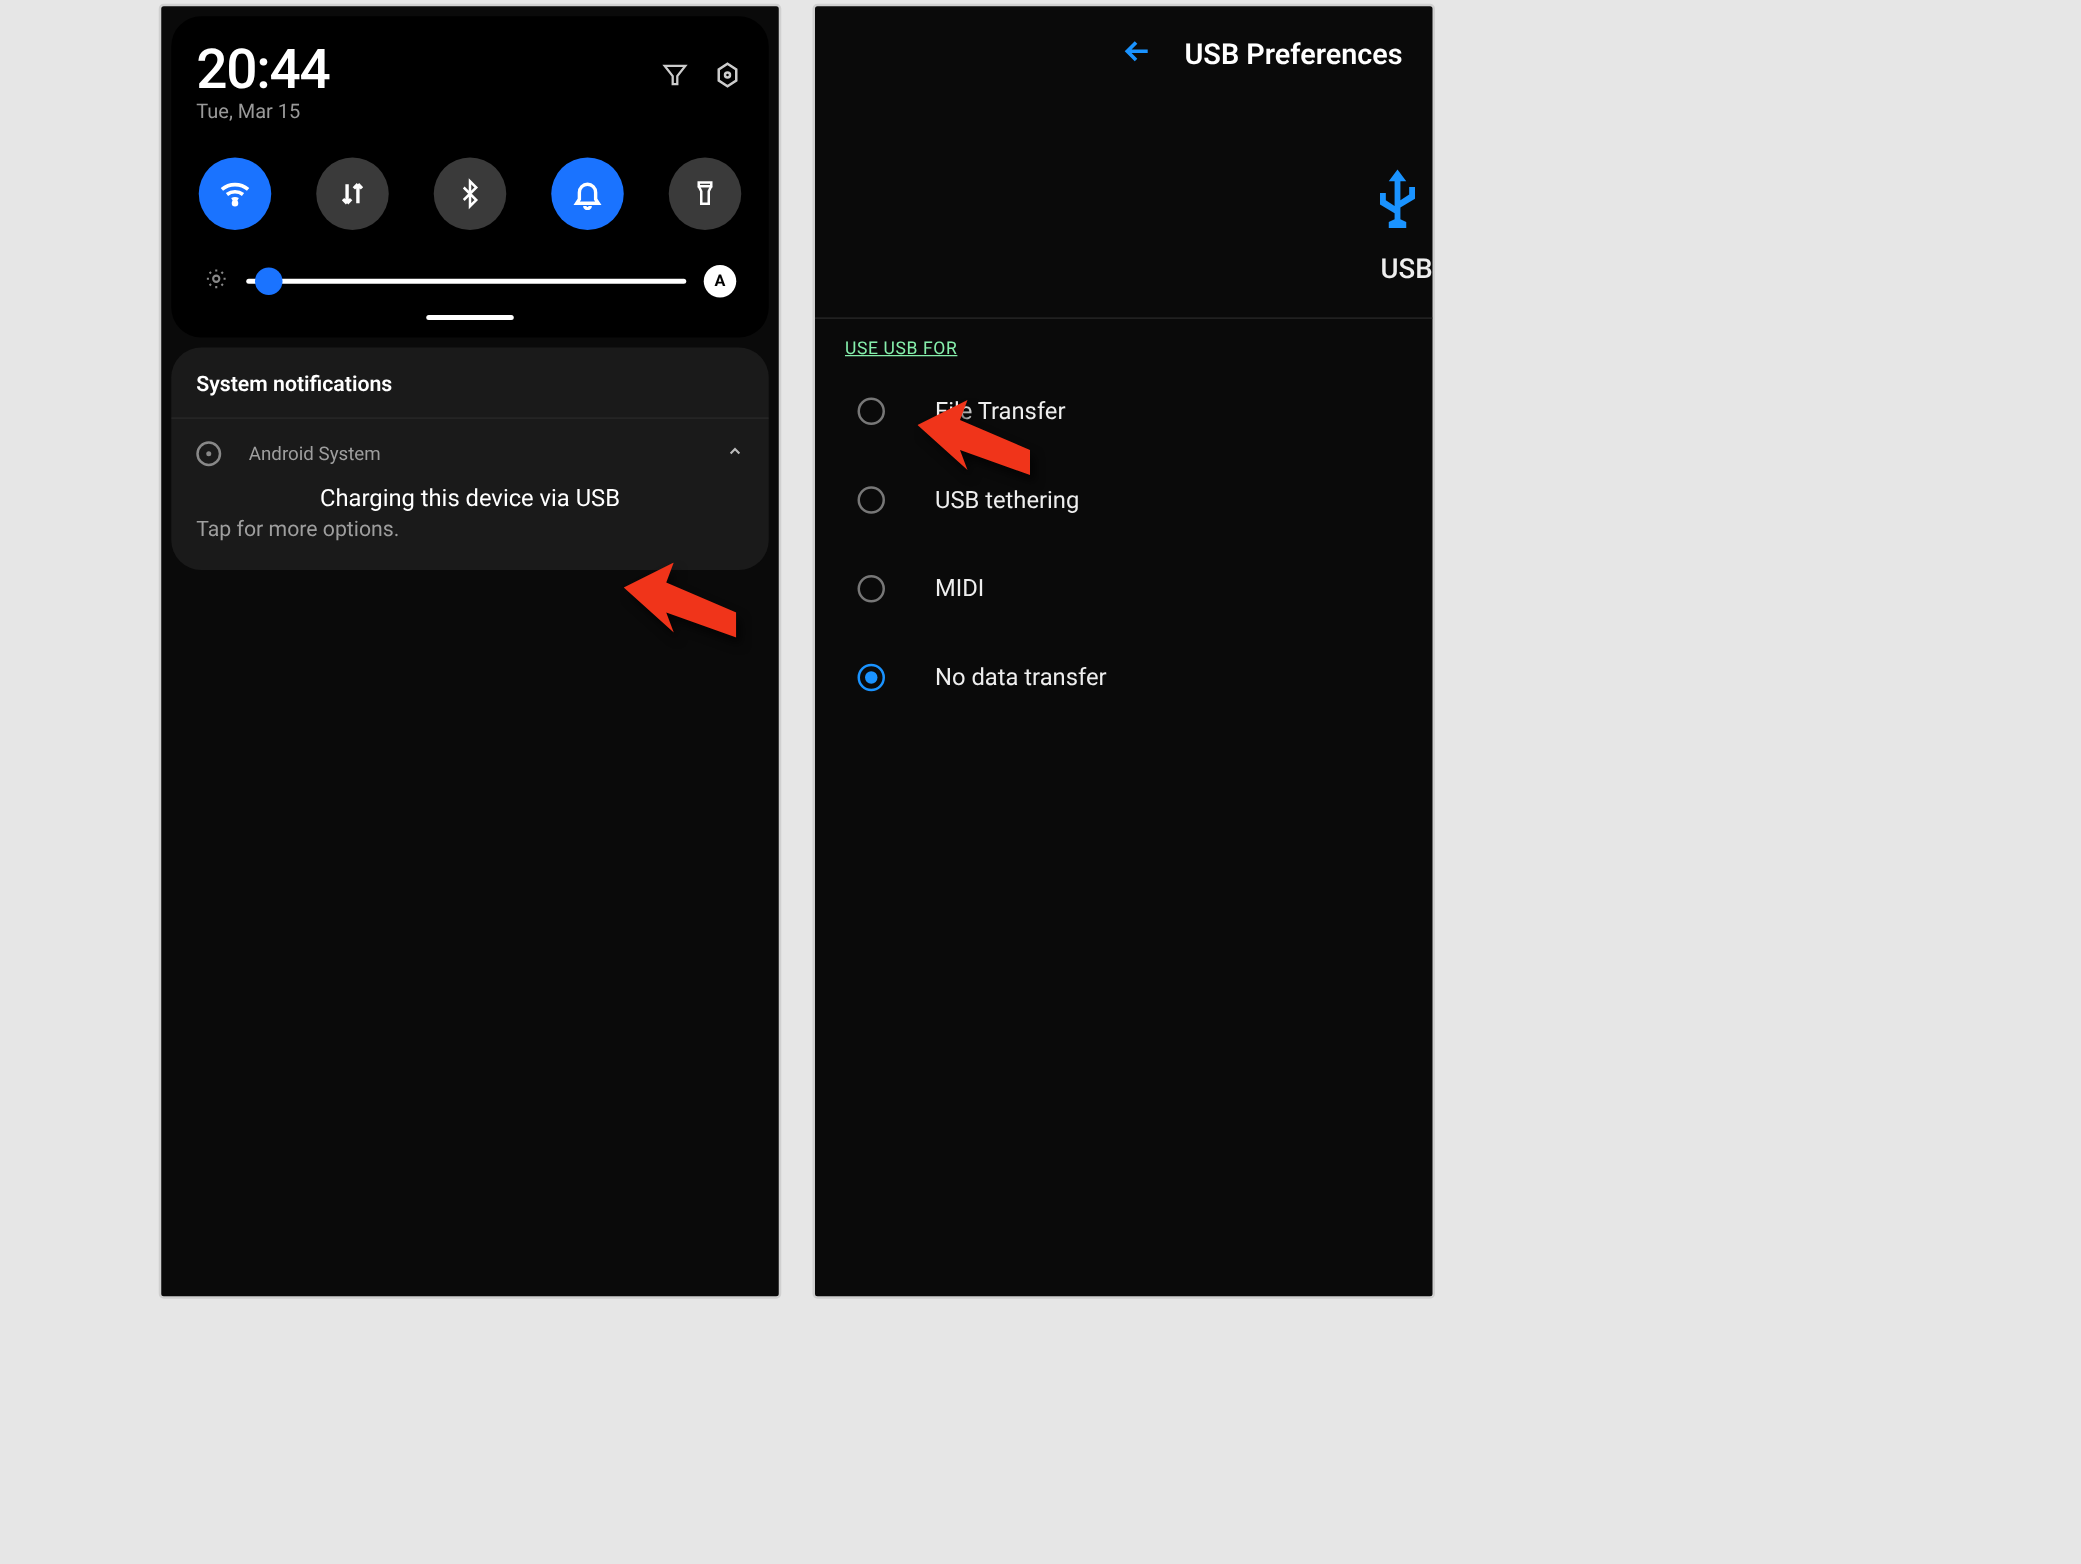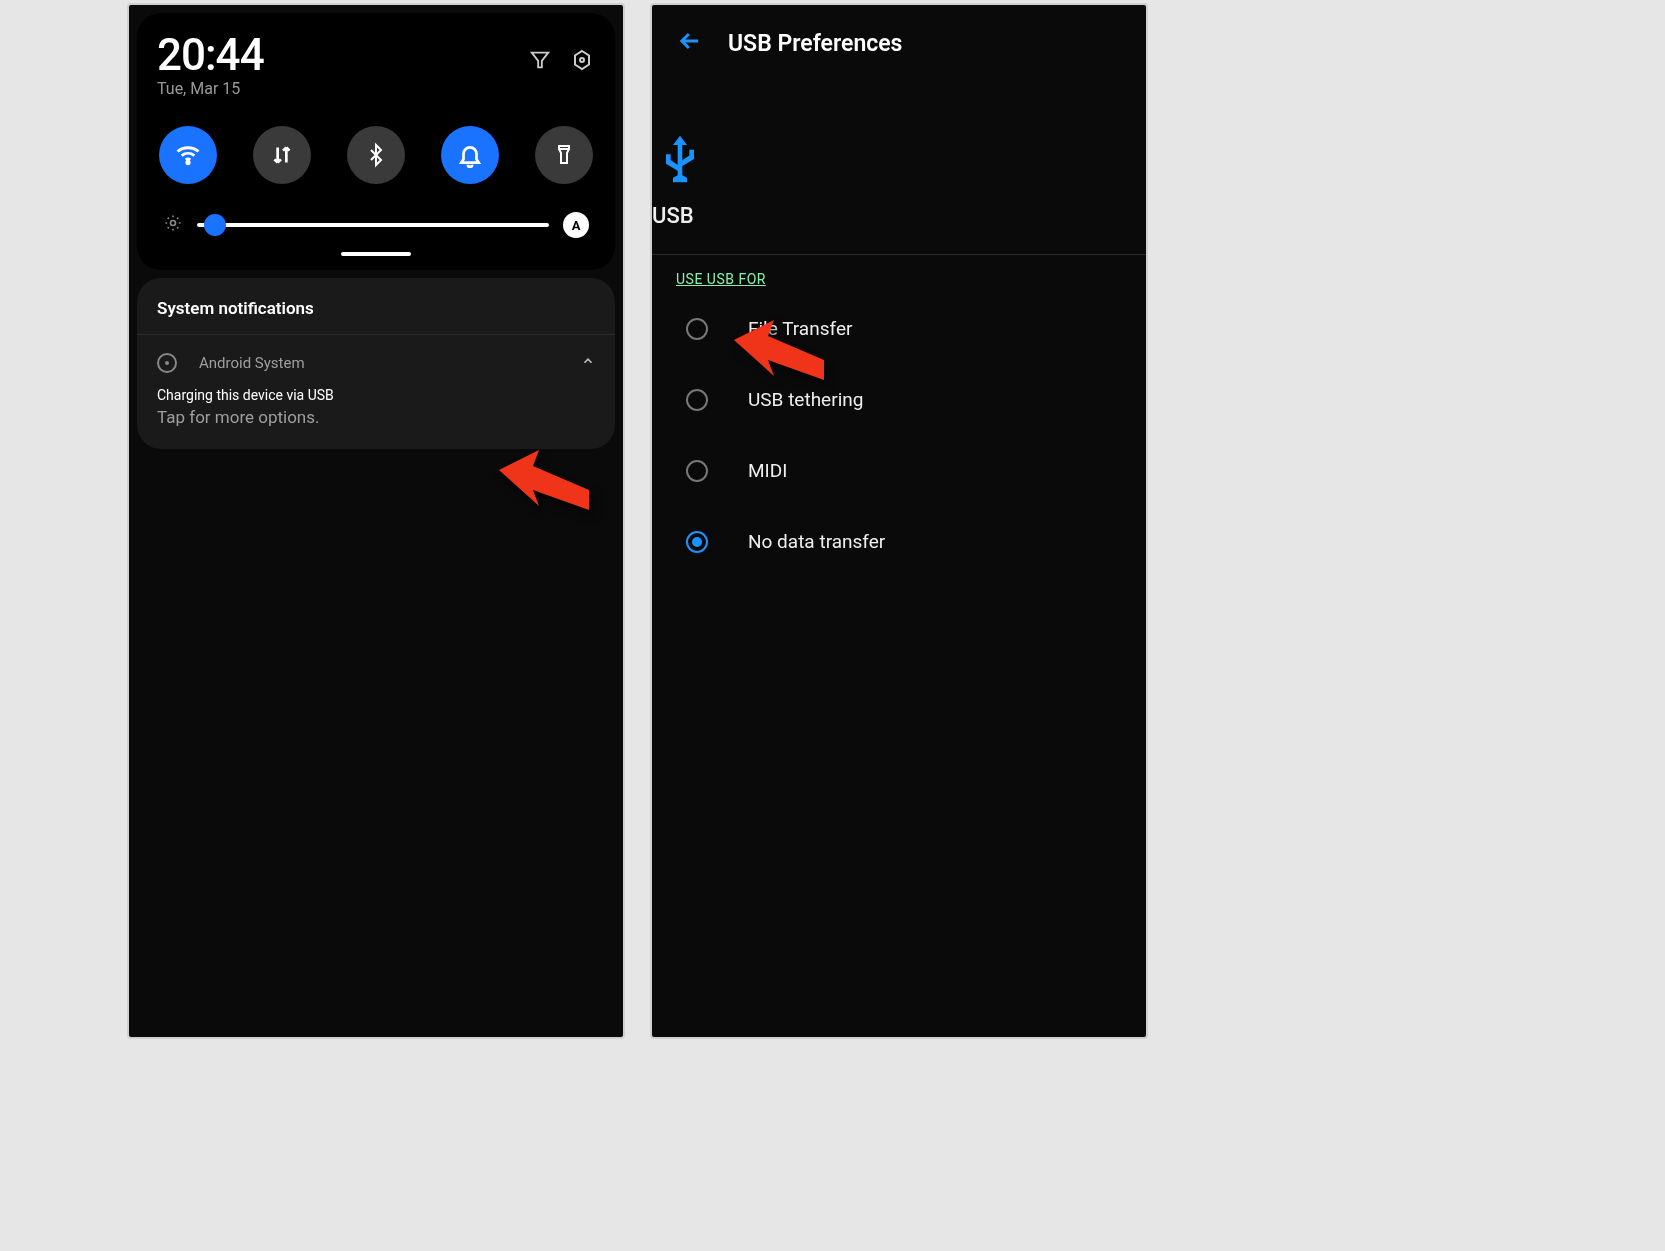--- a/index.html
+++ b/index.html
@@ -73,41 +73,41 @@
     border-bottom: 1px solid #2a2a2a;
   }
   .notif-item { padding: 18px 20px 22px; position: relative; }
   .notif-src { display: flex; align-items: center; justify-content: space-between; color: #9e9e9e; font-size: 15px; }
   .notif-src-left { display: flex; align-items: center; gap: 22px; }
   .src-icon {
     width: 20px; height: 20px; border-radius: 50%; border: 2px solid #888;
     display: flex; align-items: center; justify-content: center;
   }
   .chev { color: #bbb; }
-  .notif-title { color: #fff; font-size: 14px; margin-top: 14px; }
+  .notif-title { color: #fff; font-size: 19px; margin-top: 14px; text-align: center; }
   .notif-sub { color: #9e9e9e; font-size: 17px; margin-top: 4px; }
 
   .blur-bg {
     position: absolute; left: 0; right: 0; bottom: 0; top: 490px;
     background: radial-gradient(circle at 40% 50%, #222 0%, #666 35%, #bbb 70%, #ddd 100%);
     filter: blur(22px);
     z-index: -1;
   }
 
   .arrow {
     position: absolute;
     pointer-events: none;
   }
   .arrow svg { filter: drop-shadow(4px 6px 4px rgba(0,0,0,0.6)); }
 
   
-  .prefs-header { display: flex; align-items: center; gap: 24px; padding: 22px 24px; }
+  .prefs-header { display: flex; align-items: center; gap: 24px; padding: 22px 24px; justify-content: flex-end; }
   .back-arrow { color: #1a93ff; }
   .prefs-title { color: #fff; font-size: 23px; font-weight: 600; }
-  .usb-emblem { margin-top: 50px; text-align: left; }
+  .usb-emblem { margin-top: 50px; text-align: right; }
   .usb-icon-big { color: #1a93ff; }
   .usb-label { color: #eee; font-size: 22px; font-weight: 500; margin-top: 12px; }
   .divider { height: 1px; background: #2a2a2a; margin-top: 26px; }
   .section-label { color: #86efac; font-size: 14px; letter-spacing: 0.5px; padding: 16px 24px 6px; text-decoration: underline; }
   .radio-list { padding: 0 24px; }
   .radio-row { display: flex; align-items: center; gap: 40px; padding: 24px 10px; position: relative; }
   .radio { width: 22px; height: 22px; border-radius: 50%; border: 2px solid #777; background: transparent; display:flex; align-items:center; justify-content:center; }
   .radio.selected { border-color: #1a93ff; }
   .radio.selected .dot { width: 10px; height: 10px; border-radius: 50%; background: #1a93ff; }
   .radio-label { color: #eee; font-size: 19px; }

